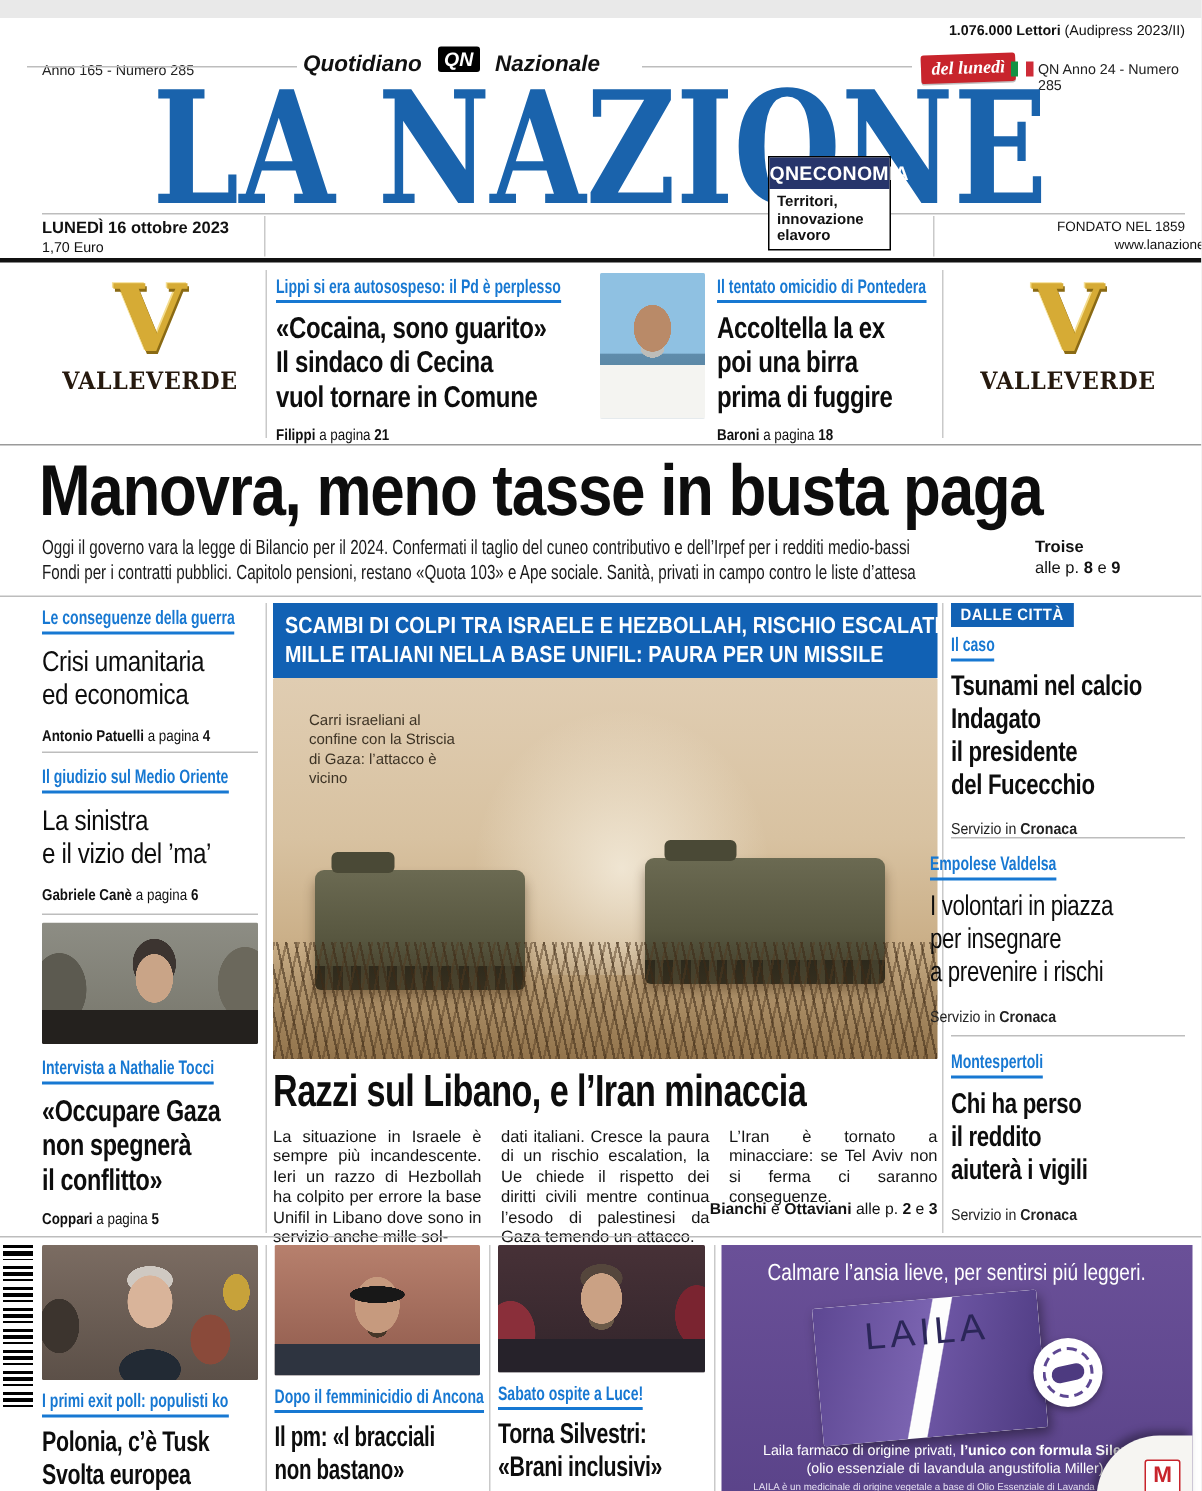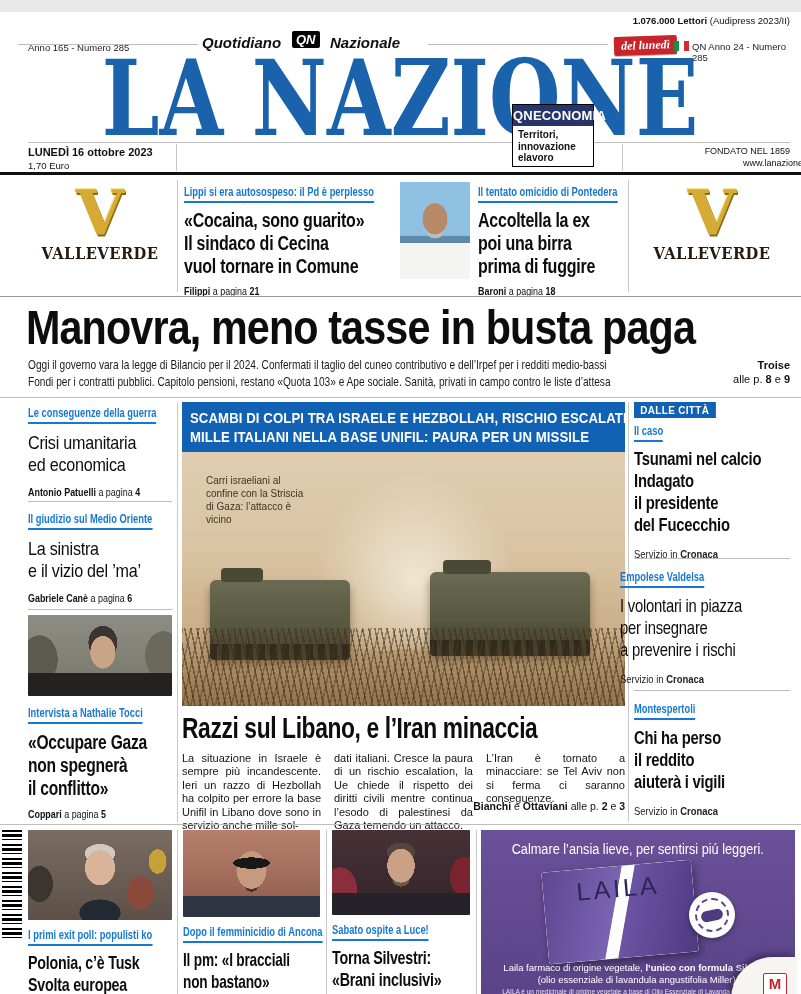--- a/index.html
+++ b/index.html
@@ -188,21 +188,21 @@
     <div class="vv-name">VALLEVERDE</div>
   </div>
 
   <div class="hline" style="left:0;top:284px;width:801px;background:#9a9a9a"></div>
 
   <div class="abs hl" style="left:26px;top:288px;font-size:48px;transform:scaleX(.86);letter-spacing:-1px">Manovra, meno tasse in busta paga</div>
   <div class="abs" style="left:28px;top:345px">
     <div class="deckline">Oggi il governo vara la legge di Bilancio per il 2024. Confermati il taglio del cuneo contributivo e dell’Irpef per i redditi medio-bassi</div>
     <div class="deckline">Fondi per i contratti pubblici. Capitolo pensioni, restano «Quota 103» e Ape sociale. Sanità, privati in campo contro le liste d’attesa</div>
   </div>
-  <div class="abs" style="left:690px;top:347px;width:100px;text-align:right;font-size:11px">
+  <div class="abs" style="left:690px;top:347px;width:100px;font-size:11px">
     <div><b>Troise</b></div>
     <div style="margin-top:2px"><span>alle p.</span> <b>8</b> <span>e</span> <b>9</b></div>
   </div>
 
   <div class="hline" style="left:0;top:385px;width:801px"></div>
 
   <div class="abs" style="left:28px;top:391px">
     <div class="kick">Le conseguenze della guerra</div>
     <div class="hl light" style="font-size:19px;transform:scaleX(.85);margin-top:8px">
       <div>Crisi umanitaria</div>
@@ -351,21 +351,21 @@
   <div class="abs laila" style="left:481px;top:818px;width:314px;height:173px">
     <div style="text-align:center;margin-top:10px">
       <span style="display:inline-block;color:#fff;font-size:15.5px;white-space:nowrap;transform:scaleX(.82)">Calmare l’ansia lieve, per sentirsi piú leggeri.</span>
     </div>
     <div class="laila-box" style="left:64px;top:36px;width:150px;height:92px">
       <div class="laila-bow"></div>
       <div class="laila-brand">LAILA</div>
     </div>
     <div class="pill-badge" style="left:208px;top:62px"></div>
     <div style="position:absolute;left:0;top:132px;width:100%;text-align:center;color:#fff;font-size:9.5px;line-height:1.25">
-      <span>Laila farmaco di origine vegetale, </span><b>l’unico con formula Silexan*</b>
+      <span>Laila farmaco di origine privati, </span><b>l’unico con formula Silexan*</b>
       <div>(olio essenziale di lavandula angustifolia Miller).</div>
     </div>
     <div style="position:absolute;left:0;top:158px;width:78%;margin-left:4%;text-align:center;color:#e6e0f2;font-size:6.5px;line-height:1.25">
       <div>LAILA è un medicinale di origine vegetale a base di Olio Essenziale di Lavanda (Silexan®).</div>
       <div>Leggere attentamente il foglio illustrativo. Autorizzazione del 18/05/2023.</div>
     </div>
     <div class="curl">
       <div class="menarini">M</div>
     </div>
   </div>

